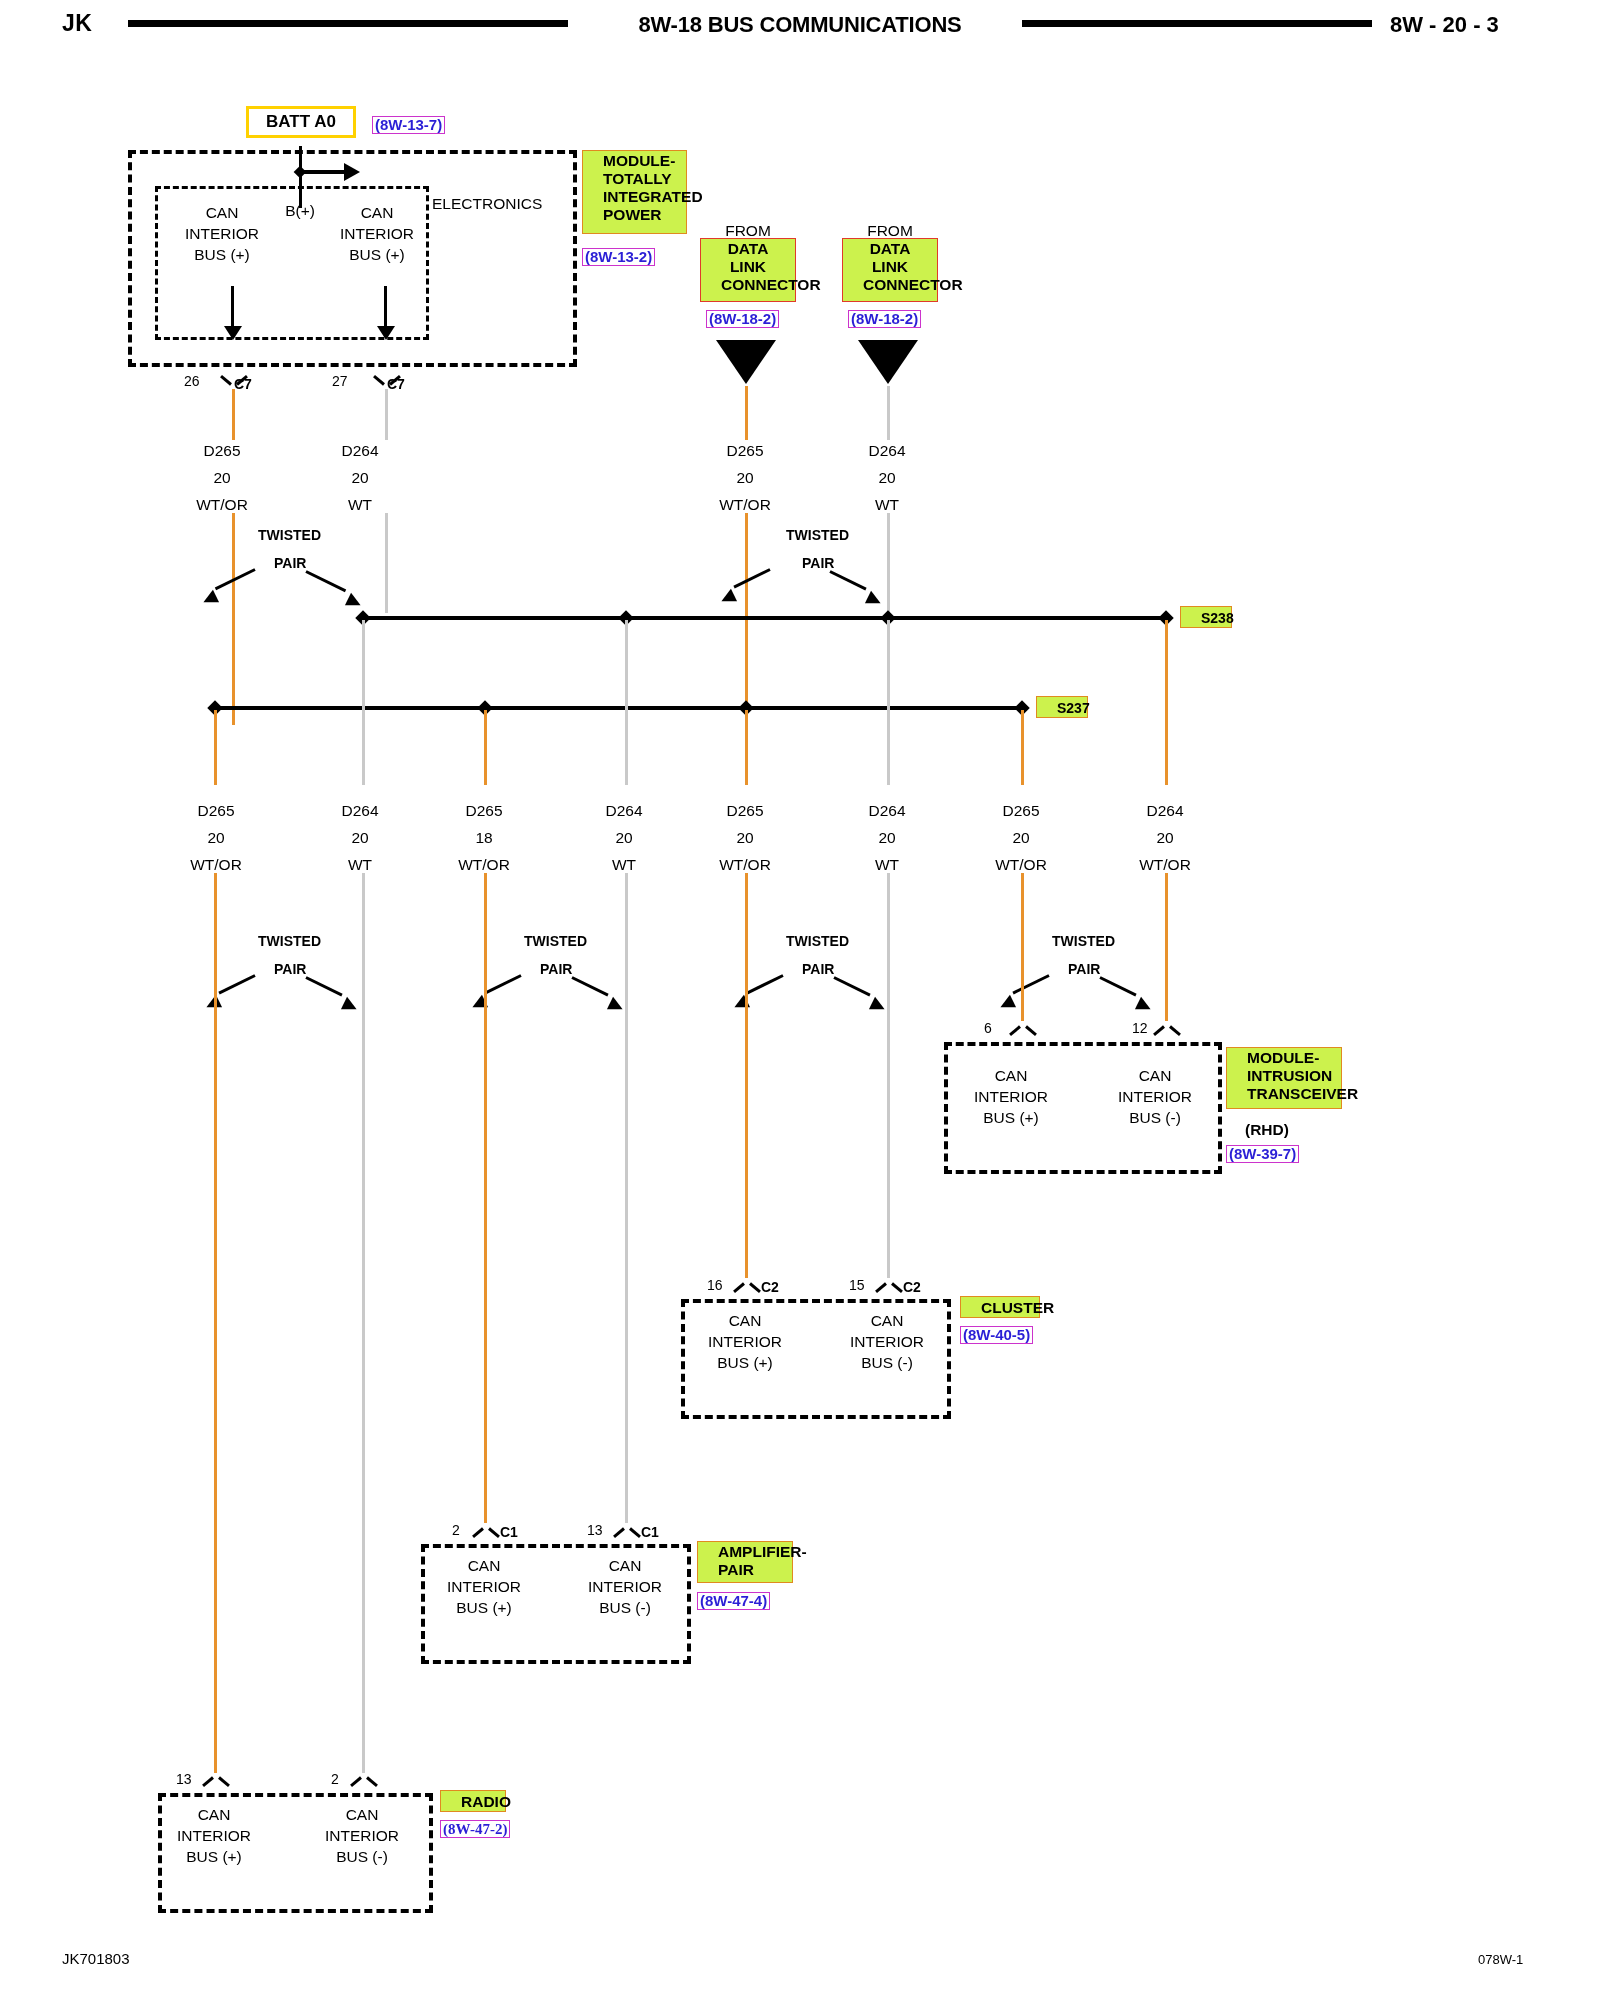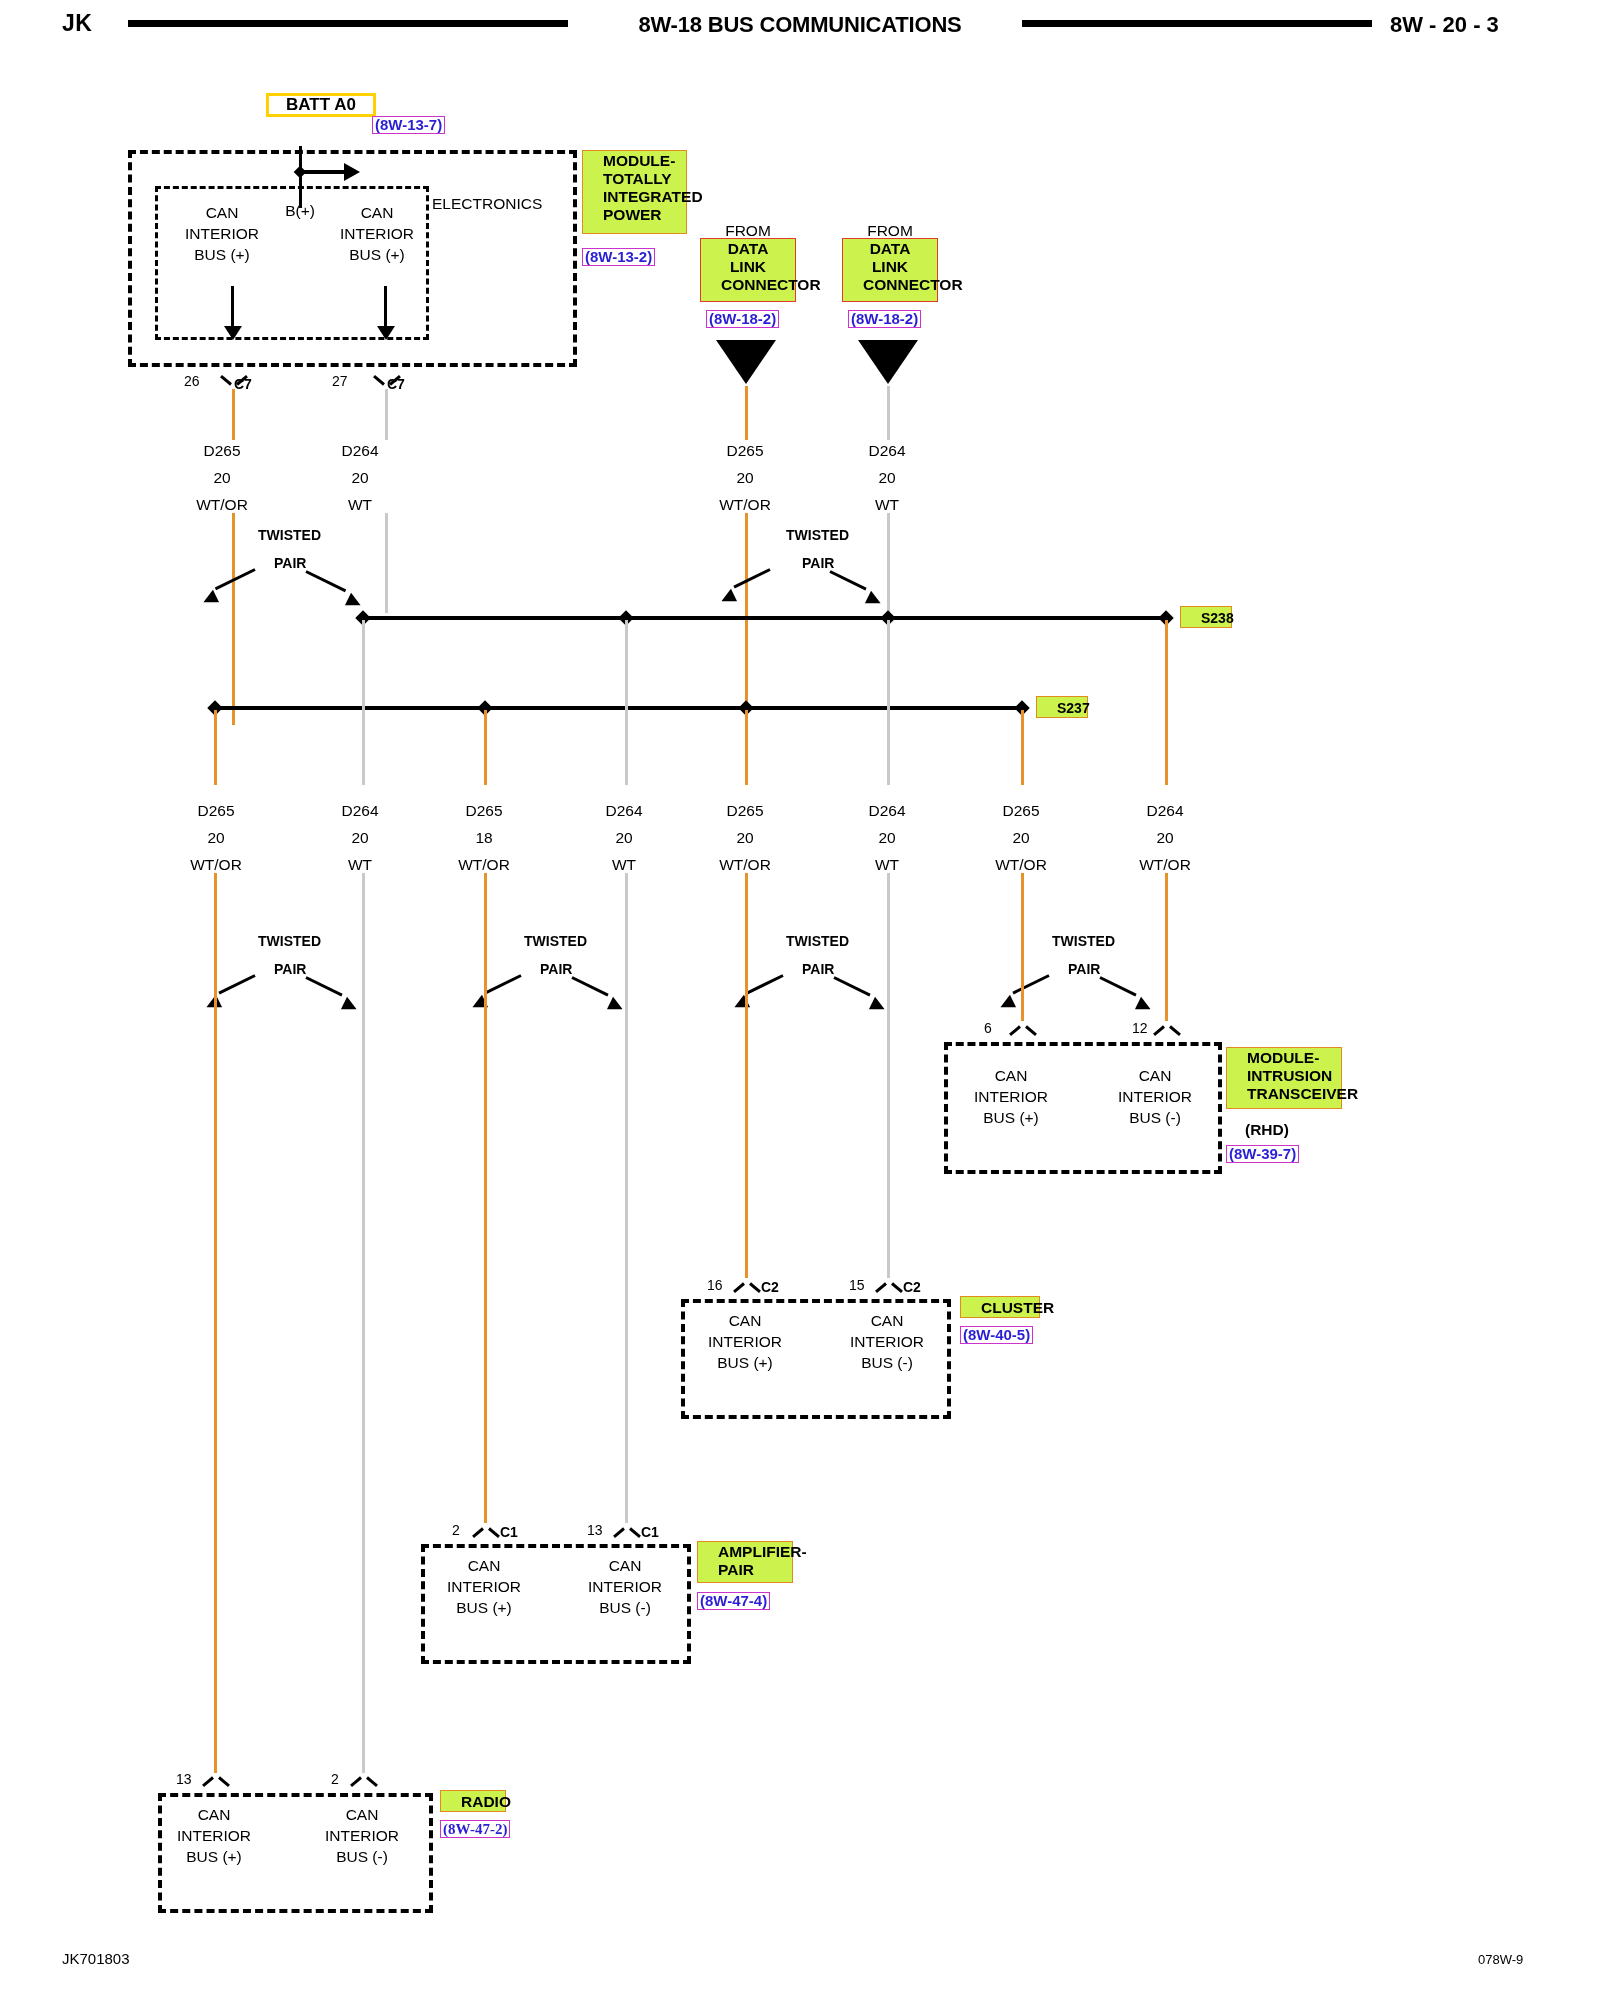--- a/index.html
+++ b/index.html
@@ -87,21 +87,21 @@
 <body>
 
 <div class="page">
 
   <div class="hdr-jk">JK</div>
   <div class="hdr-bar left"></div>
   <div class="hdr-title">8W-18 BUS COMMUNICATIONS</div>
   <div class="hdr-bar right"></div>
   <div class="hdr-page">8W - 20 - 3</div>
 
-  <div class="yellowbox" style="left:246px;top:93px;width:110px;height:24px;margin-left:20px;">
+  <div class="yellowbox" style="left:246px;top:106px;width:110px;height:32px;">
     <span>BATT A0</span>
   </div>
   <div class="ref" style="left:372px;top:116px;">(8W-13-7)</div>
 
   <div class="dash" style="left:128px;top:150px;width:449px;height:217px;"></div>
 
   <div class="dash thin" style="left:155px;top:186px;width:274px;height:154px;"></div>
   <div class="t" style="left:432px;top:196px;">ELECTRONICS</div>
 
   <div class="wire" style="left:299px;top:146px;height:62px;background:#000;"></div>
@@ -369,15 +369,15 @@
   <div class="t c" style="left:214px;top:1828px;">INTERIOR</div>
   <div class="t c" style="left:214px;top:1849px;">BUS (+)</div>
   <div class="t c" style="left:362px;top:1807px;">CAN</div>
   <div class="t c" style="left:362px;top:1828px;">INTERIOR</div>
   <div class="t c" style="left:362px;top:1849px;">BUS (-)</div>
 
   <div class="hl" style="left:440px;top:1790px;width:66px;height:22px;line-height:20px;">RADIO</div>
   <div class="ref" style="left:440px;top:1820px;font-family:Liberation Serif, serif;">(8W-47-2)</div>
 
   <div class="ftr-left">JK701803</div>
-  <div class="ftr-right">078W-9</div>
+  <div class="ftr-right">078W-1</div>
 
 </div>
 
 </body></html>

